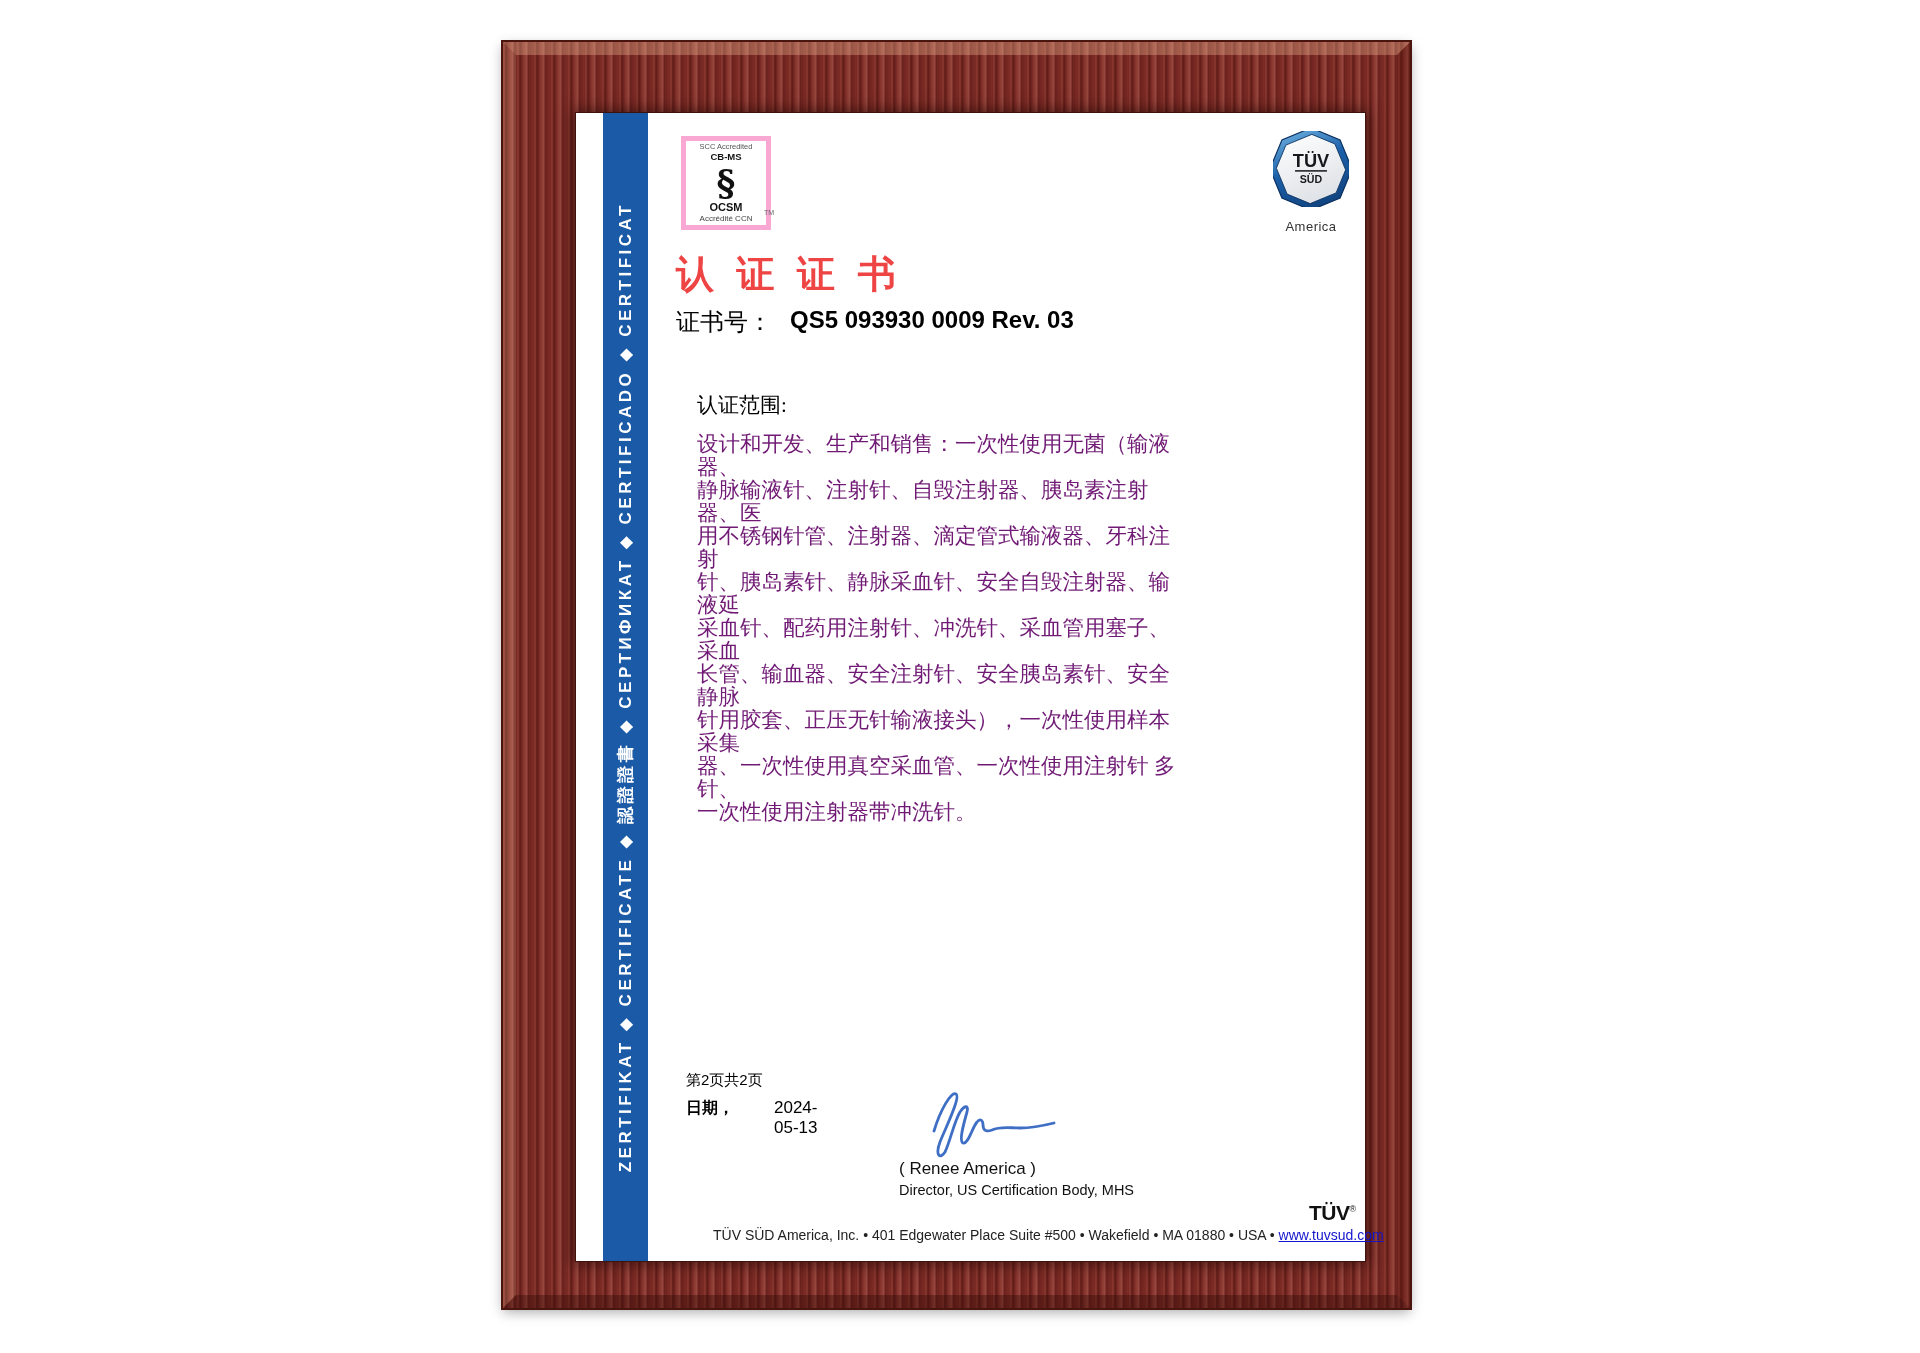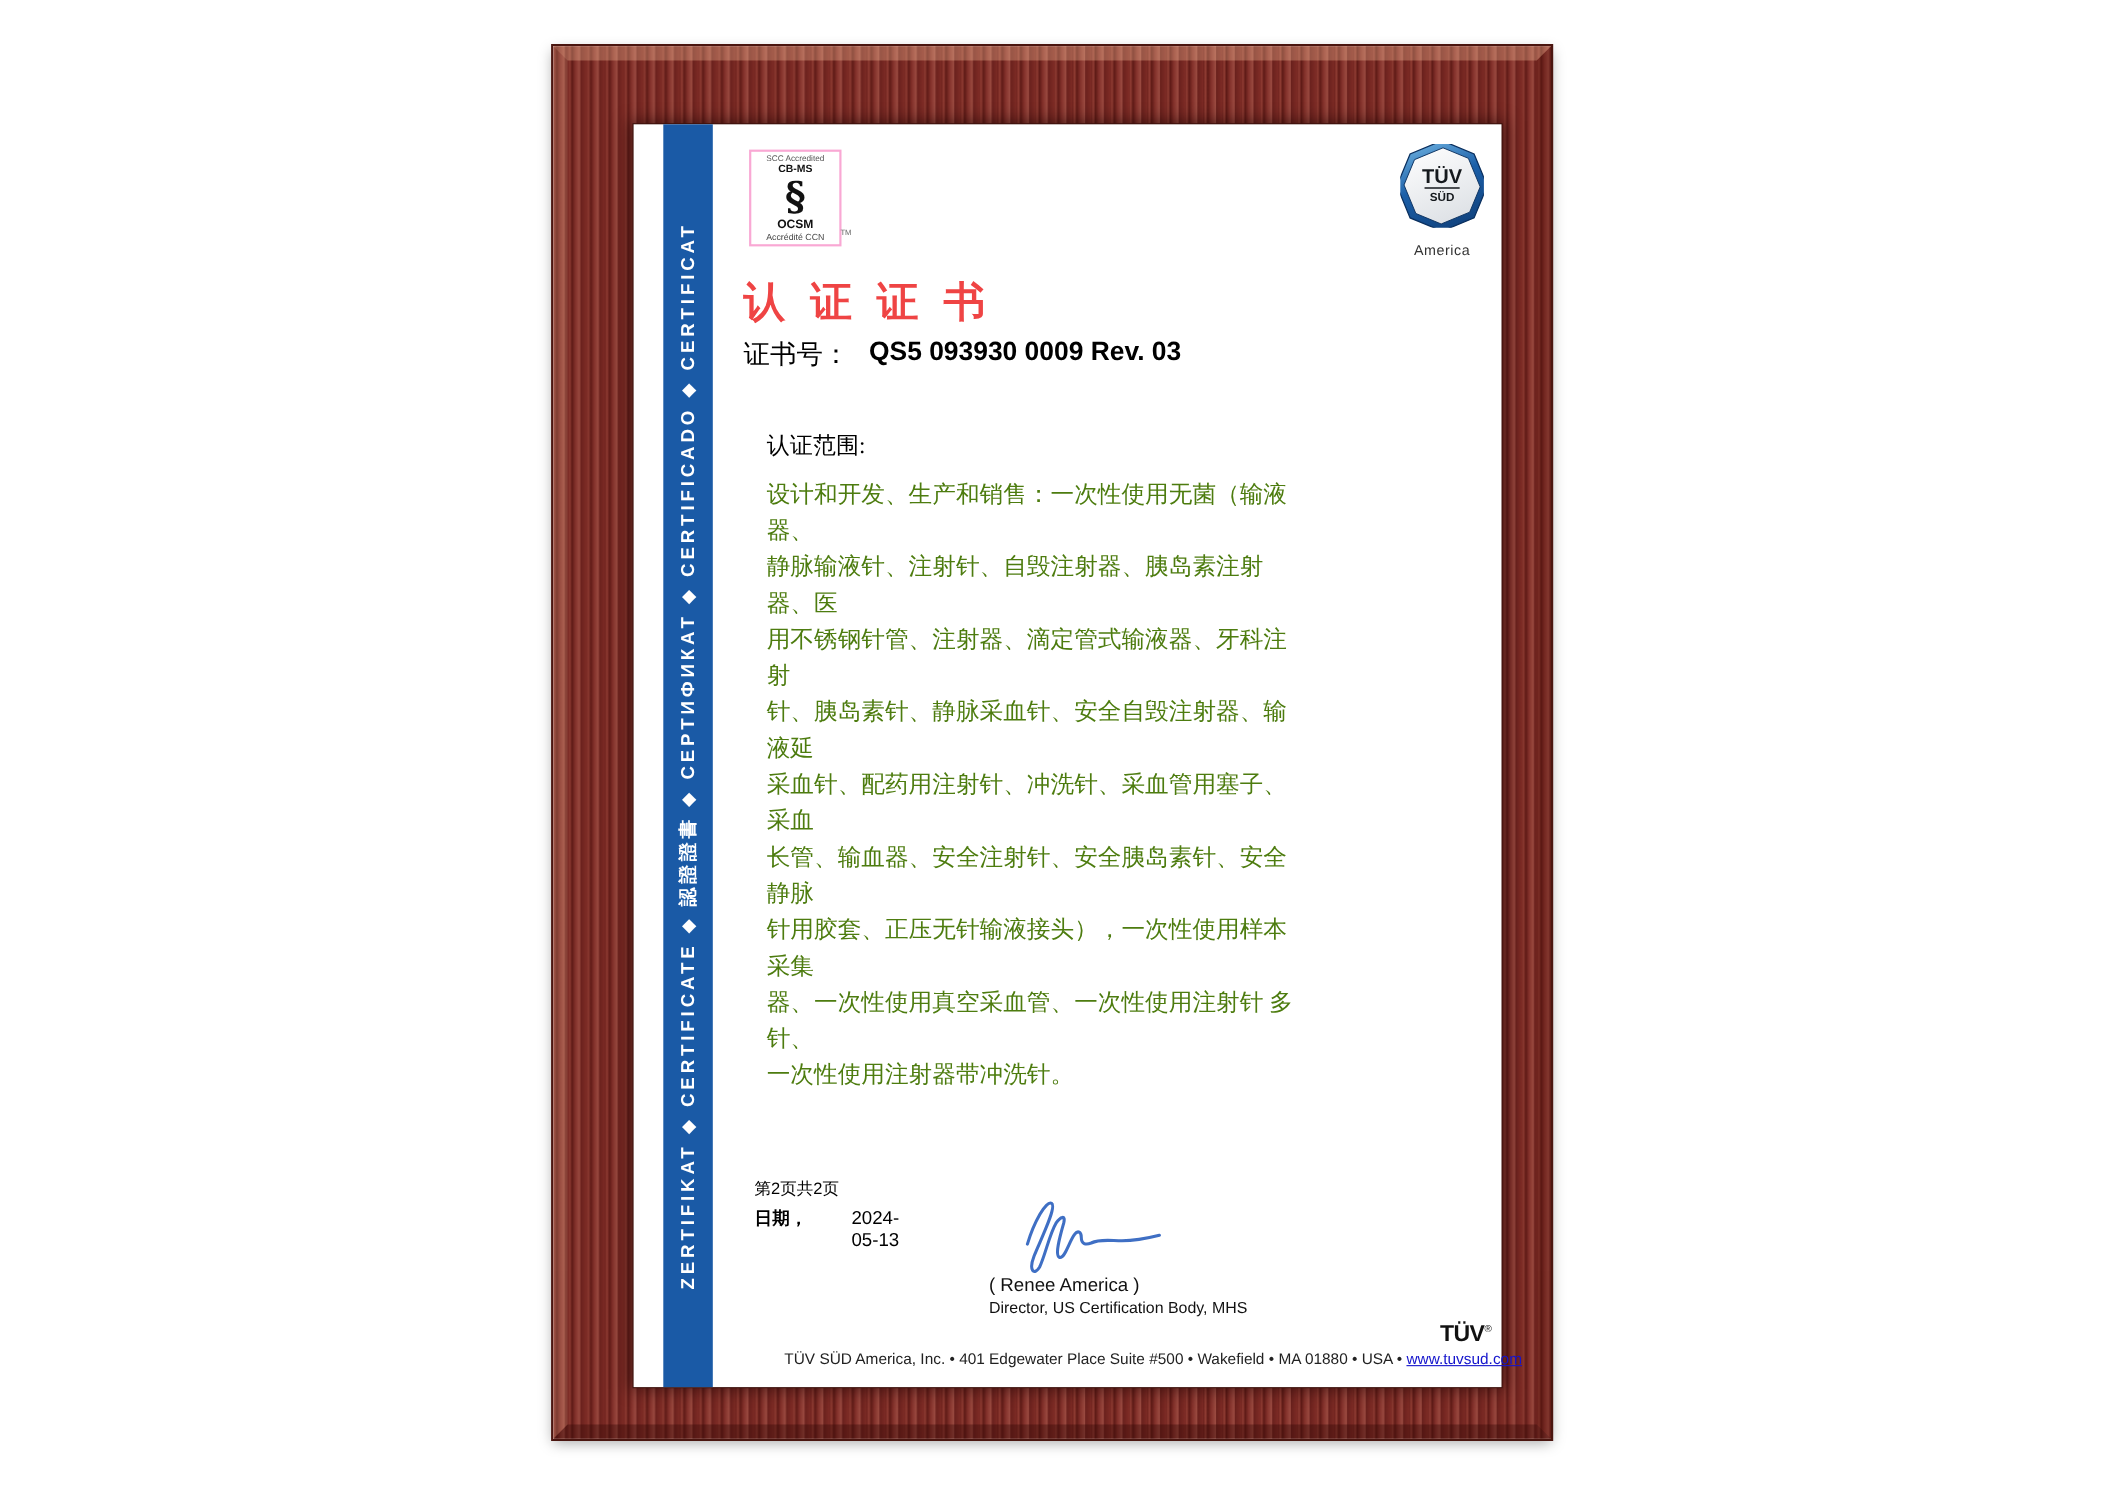--- a/index.html
+++ b/index.html
@@ -18,21 +18,21 @@
   .paper{position:absolute;left:60px;top:58px;width:789px;height:1148px;background:#ffffff;
     box-shadow:0 0 0 1px #3f120d,0 0 14px 3px rgba(20,4,2,.55);}
 
   
   .banner{position:absolute;left:27px;top:0;width:45px;height:100%;
     display:flex;align-items:center;justify-content:center;}
   .banner-text{writing-mode:vertical-rl;text-orientation:sideways;transform:rotate(180deg);
     color:#ffffff;font-weight:bold;font-size:17px;letter-spacing:3.5px;white-space:nowrap;}
 
   
-  .scc-box{position:absolute;left:105px;top:23px;width:80px;height:84px;border:2px solid #f9a8d4;
+  .scc-box{position:absolute;left:105px;top:23px;width:80px;height:84px;border:5px solid #f9a8d4;
     background:#fff;display:flex;flex-direction:column;align-items:center;justify-content:center;
     text-align:center;line-height:1.15;}
   .scc-l1{font-size:7.5px;color:#555;}
   .scc-l2{font-size:9.5px;font-weight:bold;color:#111;}
   .scc-glyph{font-size:36px;font-weight:900;color:#111;line-height:38px;
     font-family:"DejaVu Serif","Liberation Serif",serif;}
   .scc-l3{font-size:11px;font-weight:bold;color:#111;}
   .scc-l4{font-size:8px;color:#444;}
   .scc-tm{position:absolute;left:188px;top:96px;font-size:7px;color:#666;}
 
@@ -42,21 +42,21 @@
 
   
   .title{position:absolute;left:100px;top:136px;font-size:38px;font-weight:bold;color:#ef4444;
     letter-spacing:6px;}
   .certno{position:absolute;left:100px;top:193px;font-size:24px;color:#000;display:flex;gap:18px;}
   .certno .lbl{font-weight:normal;}
   .certno .val{font-weight:600;}
   .scope-head{position:absolute;left:121px;top:278px;font-size:21px;color:#000;
     font-family:Liberation Serif, serif;}
   .scope-body{position:absolute;left:121px;top:320px;width:484px;font-size:21.5px;
-    line-height:33px;color:#4d7c0f;font-family:"Liberation Serif","DejaVu Serif",serif;}
+    line-height:23px;color:#701a75;font-family:"Liberation Serif","DejaVu Serif",serif;}
   .page-ind{position:absolute;left:110px;top:958px;font-size:15px;color:#000;}
   .date-row{position:absolute;left:110px;top:985px;font-size:17px;color:#000;}
   .date-row .lbl{font-weight:bold;font-size:16px;}
   .date-row .val{position:absolute;left:88px;top:0;}
   .signature{position:absolute;left:322px;top:968px;}
   .renee{position:absolute;left:323px;top:1046px;font-size:17px;color:#111;}
   .director{position:absolute;left:323px;top:1069px;font-size:14.5px;color:#111;}
   .footer{position:absolute;left:109px;top:1114px;font-size:14px;color:#222;white-space:nowrap;margin-left:28px;}
   .footer a{color:#1414cc;text-decoration:underline;}
   .tuv-mark{position:absolute;left:733px;top:1088px;font-size:21px;font-weight:bold;color:#111;

